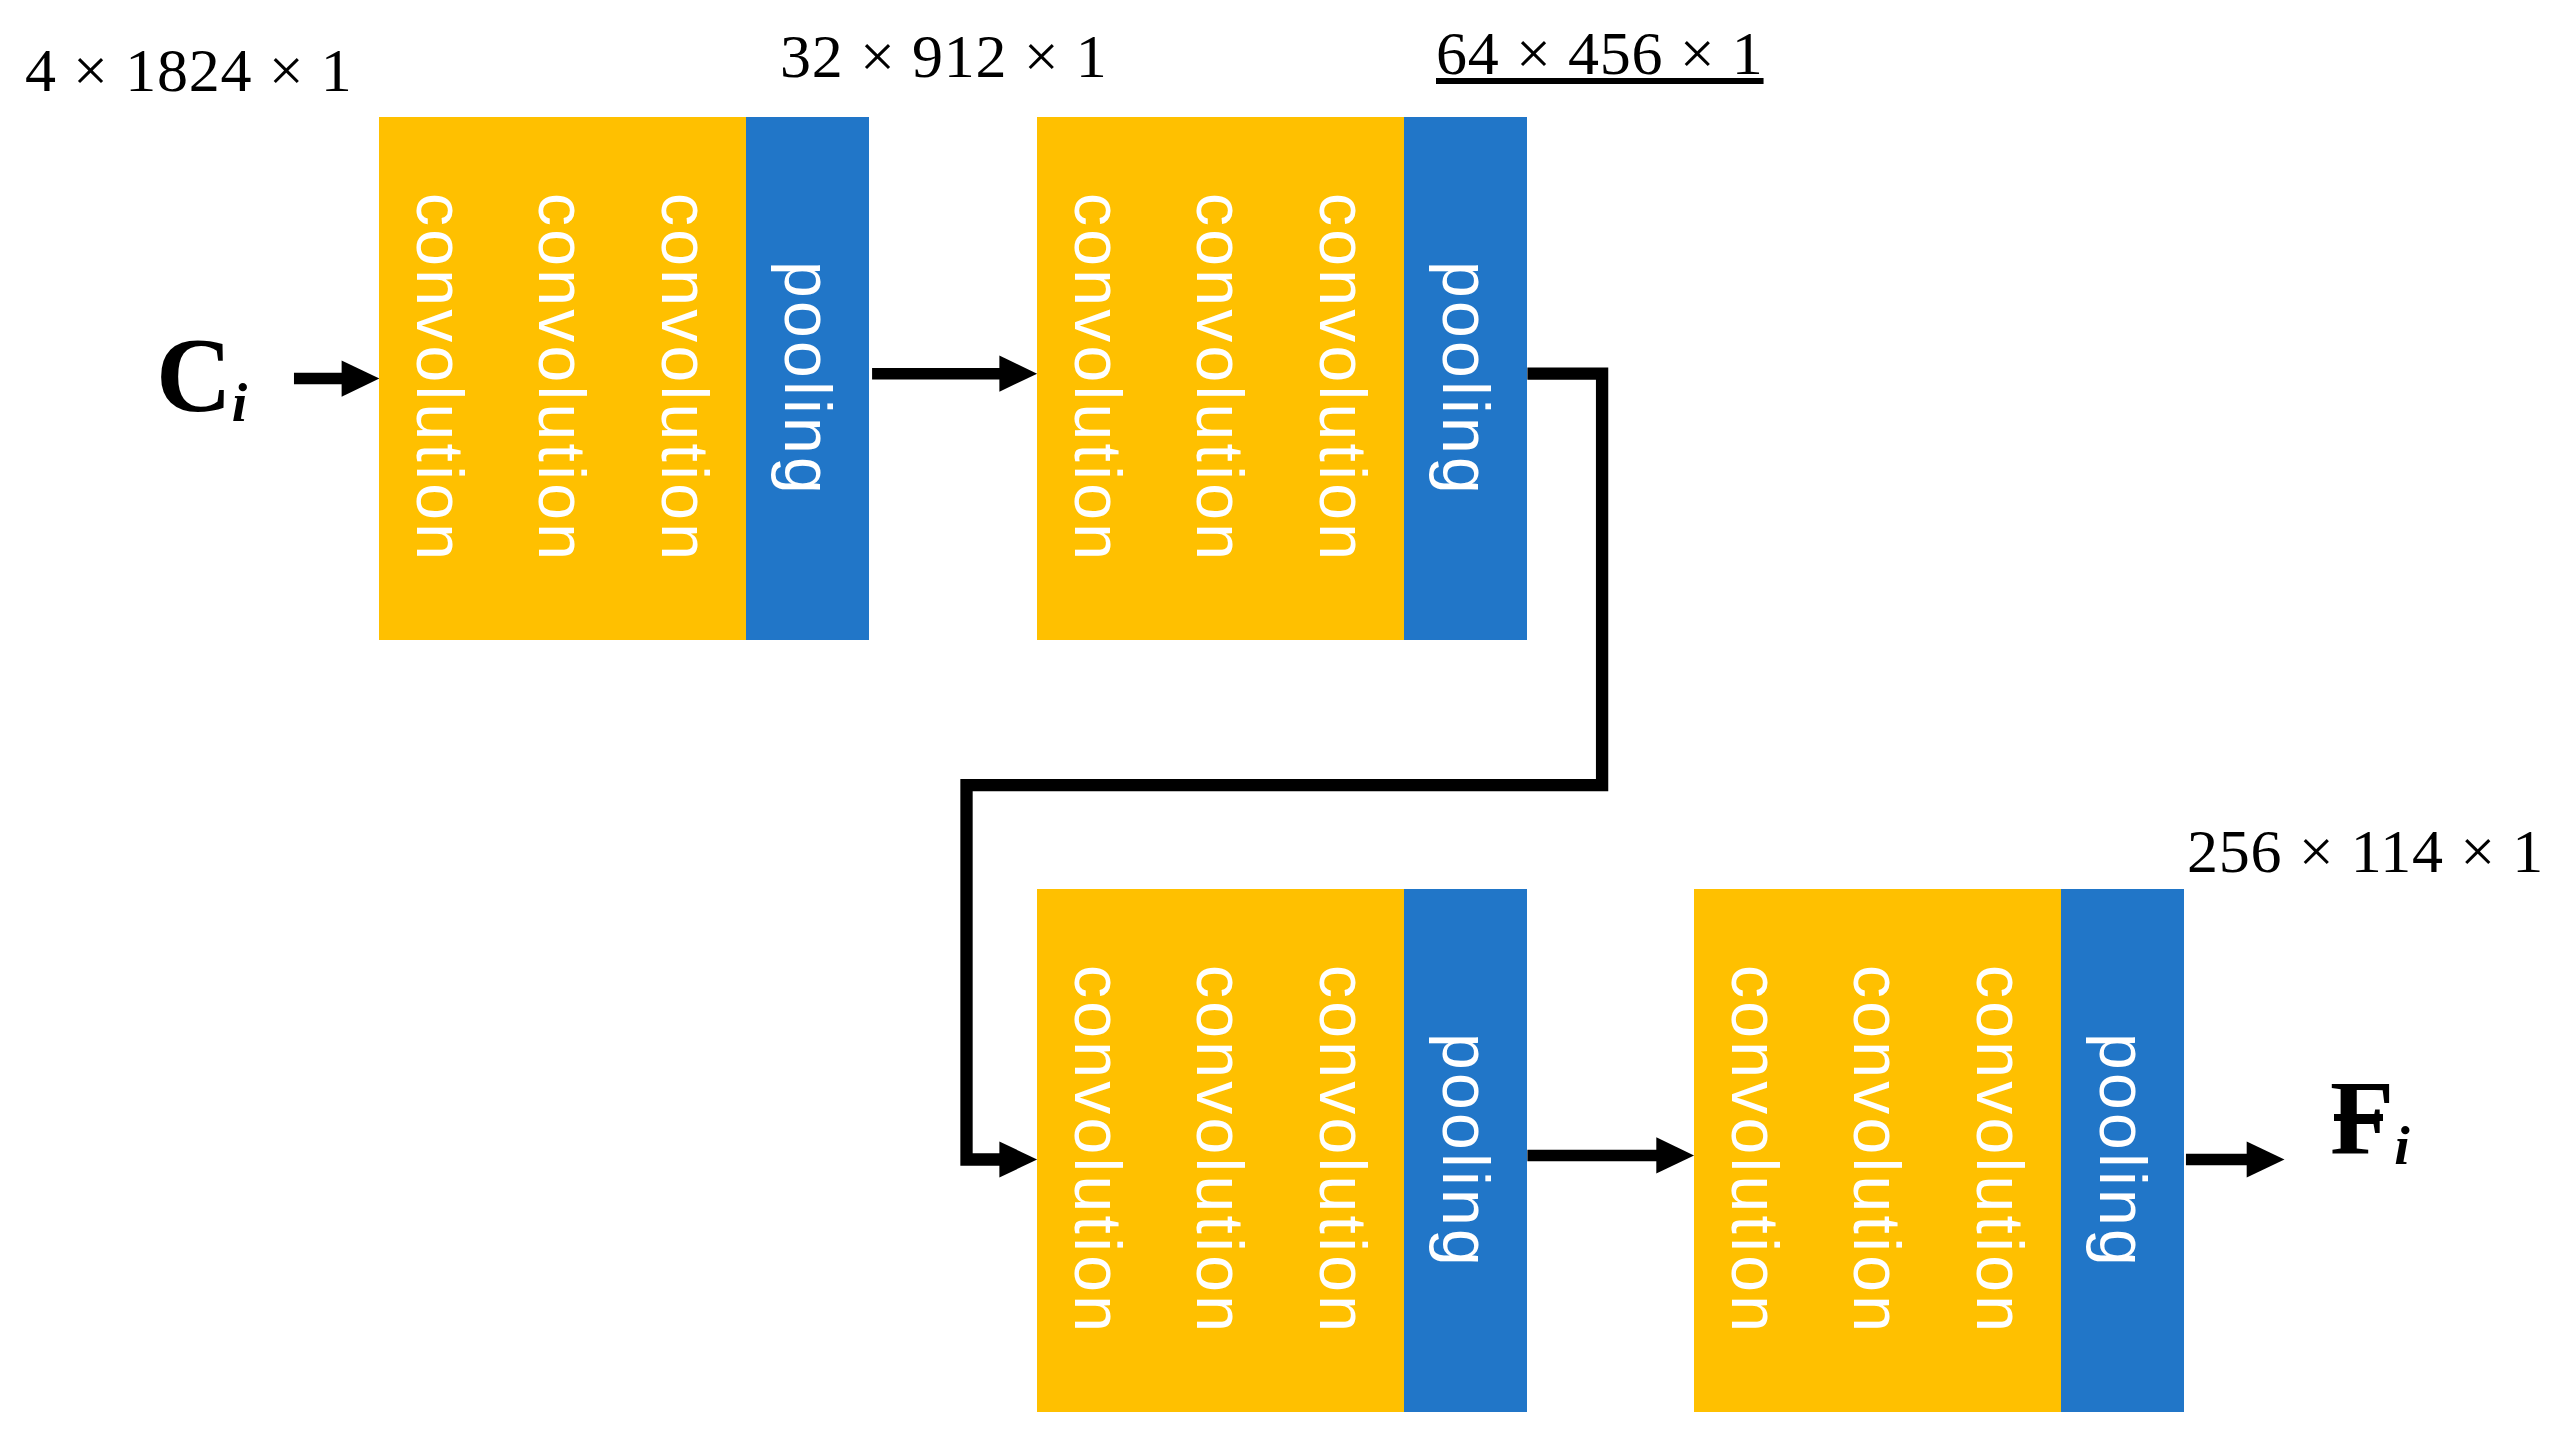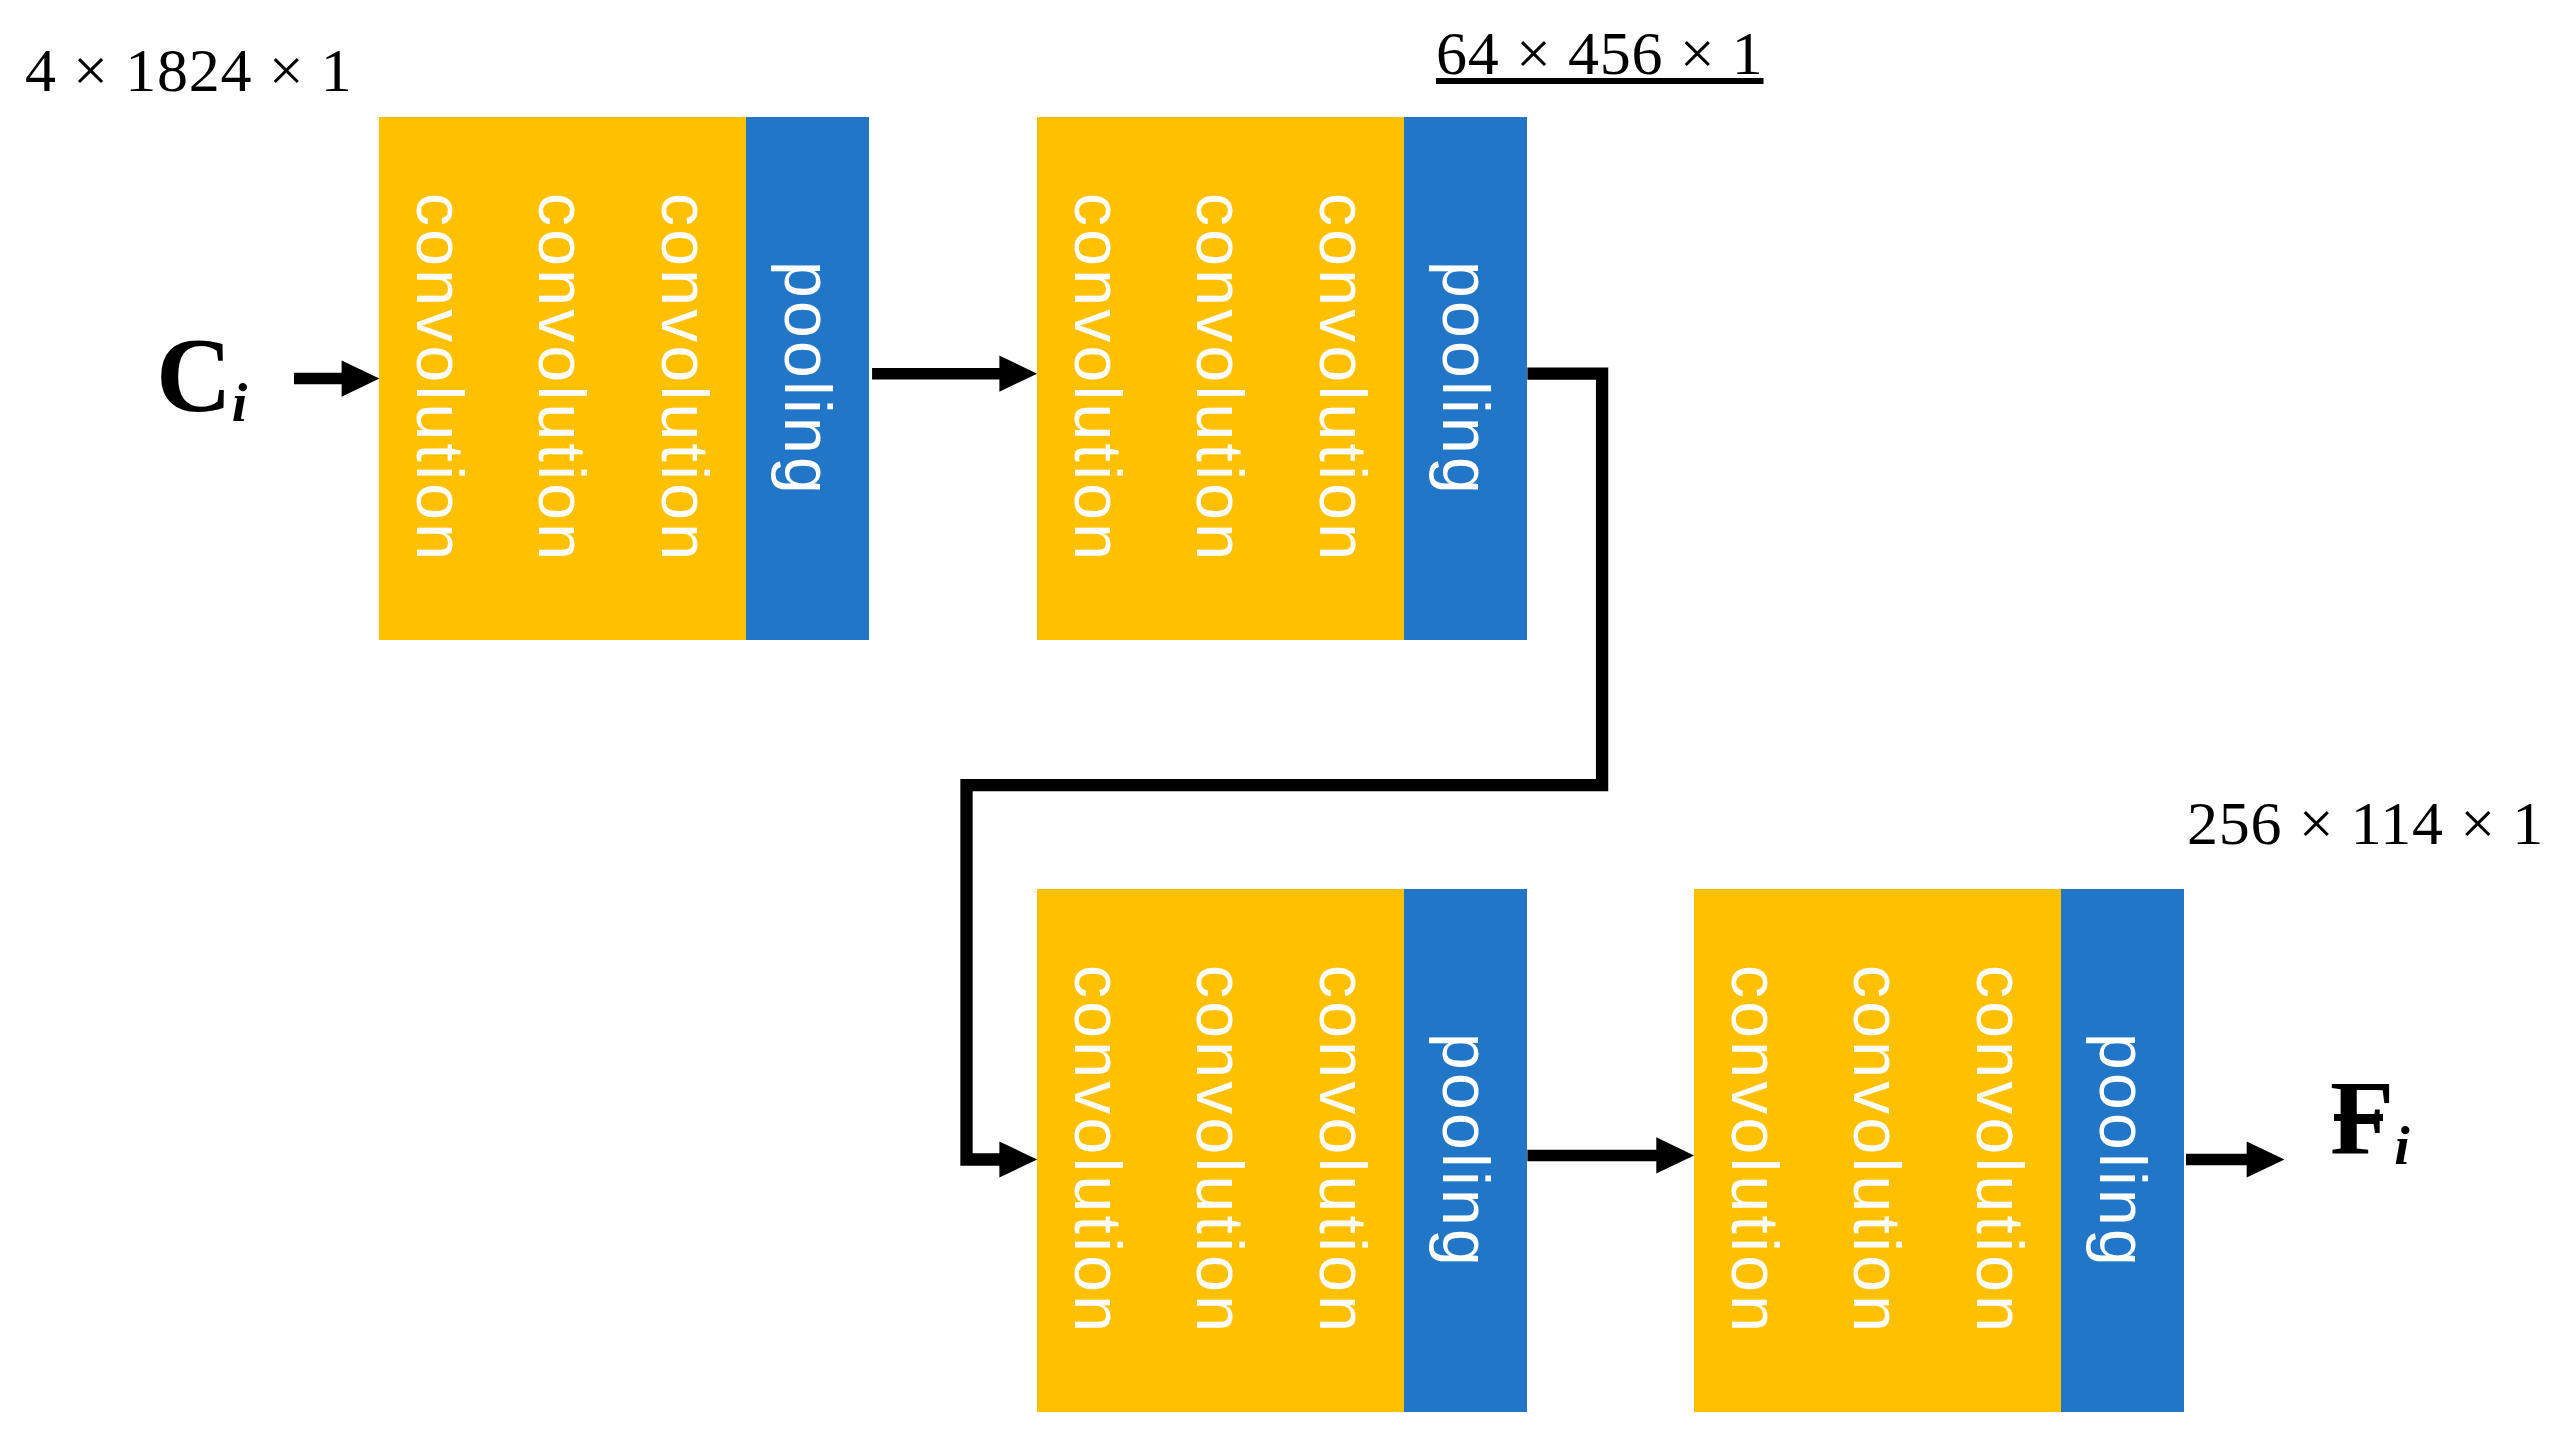--- a/index.html
+++ b/index.html
@@ -106,22 +106,23 @@
       <polygon points="2063,1407 2017,1385 2017,1429" fill="#000"></polygon>
     </g>
 
     <g>
       <line x1="2662" y1="1412" x2="2738" y2="1412" stroke="#000" stroke-width="14"></line>
       <polygon points="2782,1412 2736,1390 2736,1434" fill="#000"></polygon>
     </g>
   </svg>
 
   <div class="dim-label" style="left:25px;top:39px;">4 × 1824 × 1</div>
+  <div class="dim-label" style="left:780px;top:25px;">32 × 912 × 1</div>
   <div class="dim-label" style="left:1436px;top:22px;text-decoration:underline;">64 × 456 × 1</div>
-  <div class="dim-label" style="left:2187px;top:792px;">256 × 114 × 1</div>
+  <div class="dim-label" style="left:2187px;top:820px;">256 × 114 × 1</div>
 
   <div class="io-label" style="left:156px;top:323px;">
     <span>C</span><span class="sub">i</span>
   </div>
 
   <div class="block" style="left:379px;top:117px;">
     <div class="conv-area">
       <div class="conv-col">
         <span class="vtext">convolution</span>
         </div>

